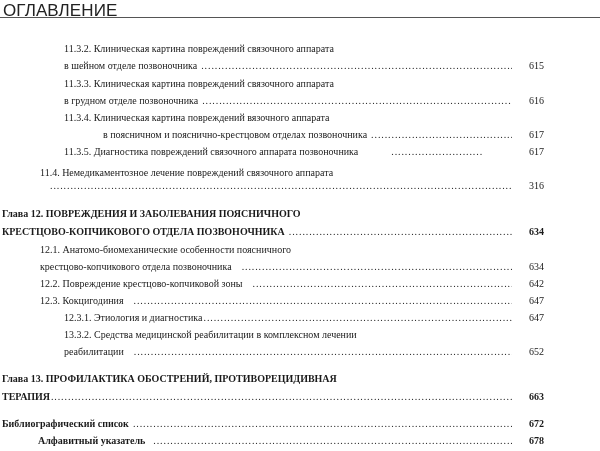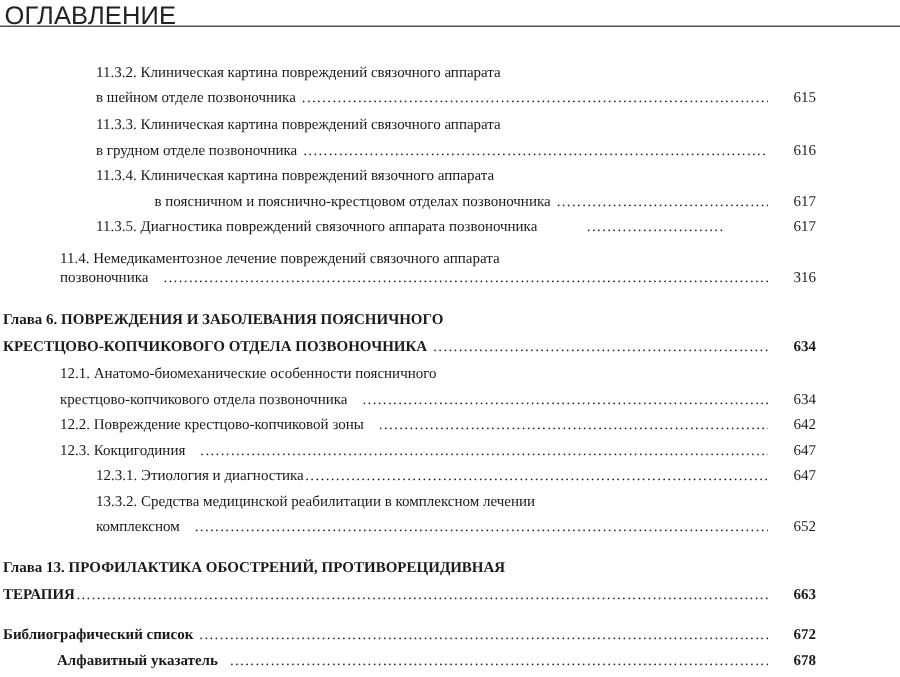--- a/index.html
+++ b/index.html
@@ -55,28 +55,27 @@
     <div class="row" style="left:64px; right:56px; top:143px;gap:29px;">
       <span class="txt">11.3.5. Диагностика повреждений  связочного аппарата позвоночника</span>
       <span class="dots"></span>
       <span class="pg">617</span>
     </div>
   </div>
 
   <div class="entry">
     <div class="line" style="left:40px; top:164px;">11.4. Немедикаментозное лечение повреждений связочного аппарата</div>
     <div class="row" style="left:40px; right:56px; top:177px;">
-      <span class="txt">позвоночника</span>
       <span class="dots" style="margin-left:10px;"></span>
       <span class="pg">316</span>
     </div>
   </div>
 
   <div class="entry bold">
-    <div class="line" style="left:2px; top:205px;">Глава 6. ПОВРЕЖДЕНИЯ И ЗАБОЛЕВАНИЯ ПОЯСНИЧНОГО</div>
+    <div class="line" style="left:2px; top:205px;">Глава 12. ПОВРЕЖДЕНИЯ И ЗАБОЛЕВАНИЯ ПОЯСНИЧНОГО</div>
     <div class="row" style="left:2px; right:56px; top:223px;">
       <span class="txt">КРЕСТЦОВО-КОПЧИКОВОГО ОТДЕЛА ПОЗВОНОЧНИКА</span>
       <span class="dots" style="font-weight:normal;"></span>
       <span class="pg">634</span>
     </div>
   </div>
 
   <div class="entry">
     <div class="line" style="left:40px; top:241px;">12.1. Анатомо-биомеханические особенности поясничного</div>
     <div class="row" style="left:40px; right:56px; top:258px;">
@@ -106,21 +105,21 @@
     <div class="row" style="left:64px; right:56px; top:309px;">
       <span class="txt">12.3.1. Этиология и диагностика</span>
       <span class="dots" style="margin-left:1px;"></span>
       <span class="pg">647</span>
     </div>
   </div>
 
   <div class="entry">
     <div class="line" style="left:64px; top:326px;">13.3.2. Средства медицинской реабилитации в комплексном лечении</div>
     <div class="row" style="left:64px; right:56px; top:343px;">
-      <span class="txt">комплексном</span>
+      <span class="txt">реабилитации</span>
       <span class="dots" style="margin-left:10px;"></span>
       <span class="pg">652</span>
     </div>
   </div>
 
   <div class="entry bold">
     <div class="line" style="left:2px; top:370px;">Глава 13. ПРОФИЛАКТИКА ОБОСТРЕНИЙ, ПРОТИВОРЕЦИДИВНАЯ</div>
     <div class="row" style="left:2px; right:56px; top:388px;">
       <span class="txt">ТЕРАПИЯ</span>
       <span class="dots" style="font-weight:normal; margin-left:1px;"></span>

